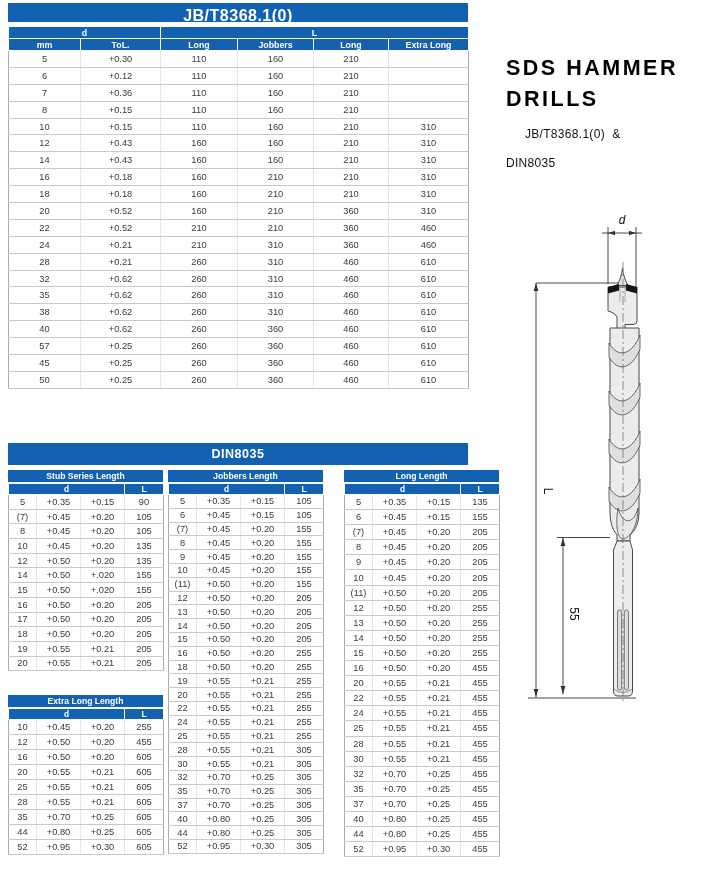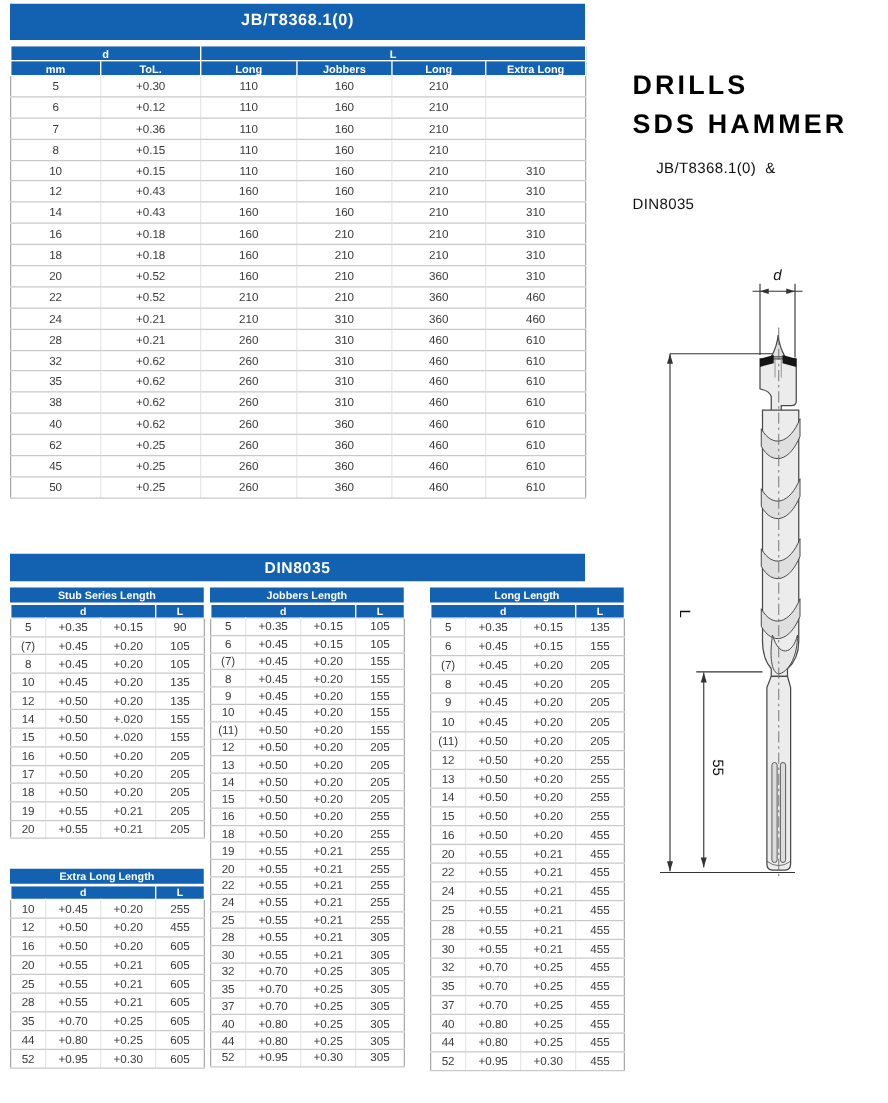--- a/index.html
+++ b/index.html
@@ -7,21 +7,21 @@
     width:710px;height:882px;position:relative;background:#fff;
     font-family:"Liberation Sans",sans-serif;overflow:hidden;
   }
   .abs{position:absolute;}
 
   
   .bar{
     background:#1262b1;color:#fff;font-weight:bold;text-align:center;
     box-sizing:border-box;
   }
-  .bar-main{height:29px;line-height:25px;font-size:13px;letter-spacing:.5px;}
+  .bar-main{height:19px;line-height:25px;font-size:16px;letter-spacing:.5px;}
   .bar-din{height:22px;line-height:22px;font-size:12.5px;letter-spacing:.5px;}
   .bar-sub{height:12px;line-height:12px;font-size:8.6px;}
 
   
   table{border-collapse:collapse;table-layout:fixed;width:100%;}
   th{
     background:#1262b1;color:#fff;font-weight:bold;font-size:8.8px;
     border:1px solid #fff;padding:0;text-align:center;box-sizing:border-box;
   }
   td{
@@ -225,21 +225,21 @@
         </tr>
         <tr>
           <td>40</td>
           <td>+0.62</td>
           <td>260</td>
           <td>360</td>
           <td>460</td>
           <td>610</td>
         </tr>
         <tr>
-          <td>62</td>
+          <td>57</td>
           <td>+0.25</td>
           <td>260</td>
           <td>360</td>
           <td>460</td>
           <td>610</td>
         </tr>
         <tr>
           <td>45</td>
           <td>+0.25</td>
           <td>260</td>
@@ -761,22 +761,22 @@
           <td>52</td>
           <td>+0.95</td>
           <td>+0.30</td>
           <td>605</td>
         </tr>
       </tbody>
   </table>
 </div>
 
 <div class="abs side-title">
+  <div>SDS HAMMER</div>
   <div>DRILLS</div>
-  <div>SDS HAMMER</div>
 </div>
 <div class="abs side-sub">
   <div class="indent" style="white-space:pre;">JB/T8368.1(0)  &amp;</div>
   <div>DIN8035</div>
 </div>
 
 <svg class="abs diagram" width="190" height="500" viewBox="0 0 190 500">
 
   <g stroke="#333" stroke-width="0.9" fill="none">
 

